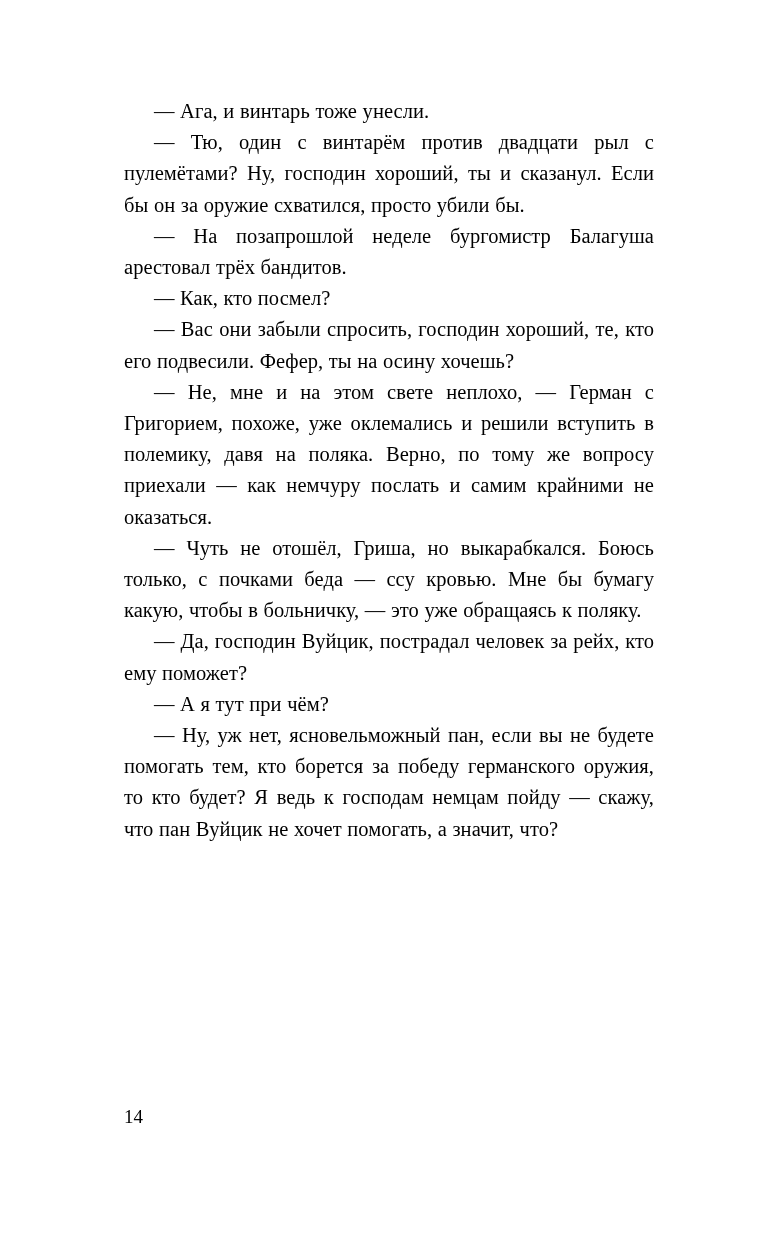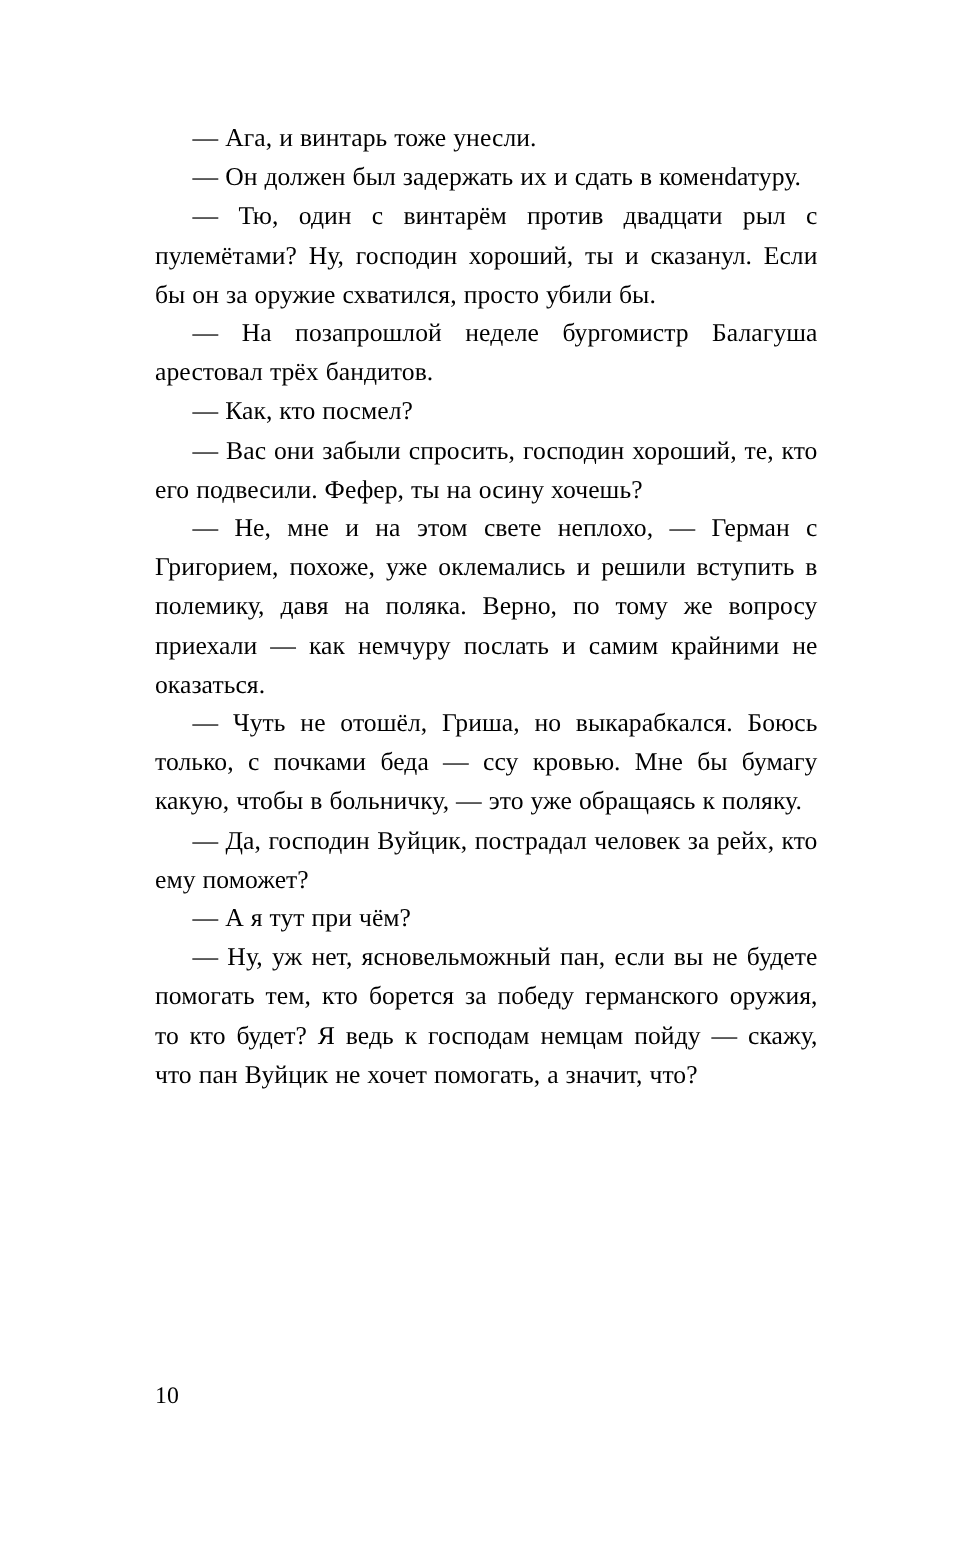--- a/index.html
+++ b/index.html
@@ -52,27 +52,26 @@
     font-family: "Liberation Serif", serif;
   }
 </style>
 </head>
 <body>
 
 <div class="page">
 
   <div class="text-block">
     <p class="para">— Ага, и винтарь тоже унесли.</p>
-    <p class="para">— Он должен был задержать их и сдать в комен­dатуру.</p>
     <p class="para">— Тю, один с винтарём против двадцати рыл с пулемётами? Ну, господин хороший, ты и сказанул. Если бы он за оружие схватился, просто убили бы.</p>
     <p class="para">— На позапрошлой неделе бургомистр Балагуша арестовал трёх бандитов.</p>
     <p class="para">— Как, кто посмел?</p>
     <p class="para">— Вас они забыли спросить, господин хороший, те, кто его подвесили. Фефер, ты на осину хочешь?</p>
     <p class="para">— Не, мне и на этом свете неплохо, — Герман с Григорием, похоже, уже оклемались и решили всту­пить в полемику, давя на поляка. Верно, по тому же вопросу приехали — как немчуру послать и самим крайними не оказаться.</p>
     <p class="para">— Чуть не отошёл, Гриша, но выкарабкался. Боюсь только, с почками беда — ссу кровью. Мне бы бумагу какую, чтобы в больничку, — это уже обращаясь к по­ляку.</p>
     <p class="para">— Да, господин Вуйцик, пострадал человек за рейх, кто ему поможет?</p>
     <p class="para">— А я тут при чём?</p>
     <p class="para">— Ну, уж нет, ясновельможный пан, если вы не будете помогать тем, кто борется за победу герман­ского оружия, то кто будет? Я ведь к господам немцам пойду — скажу, что пан Вуйцик не хочет помогать, а значит, что?</p>
   </div>
 
-  <div class="page-number">10</div>
+  <div class="page-number">14</div>
 
 </div>
 
 </body></html>

